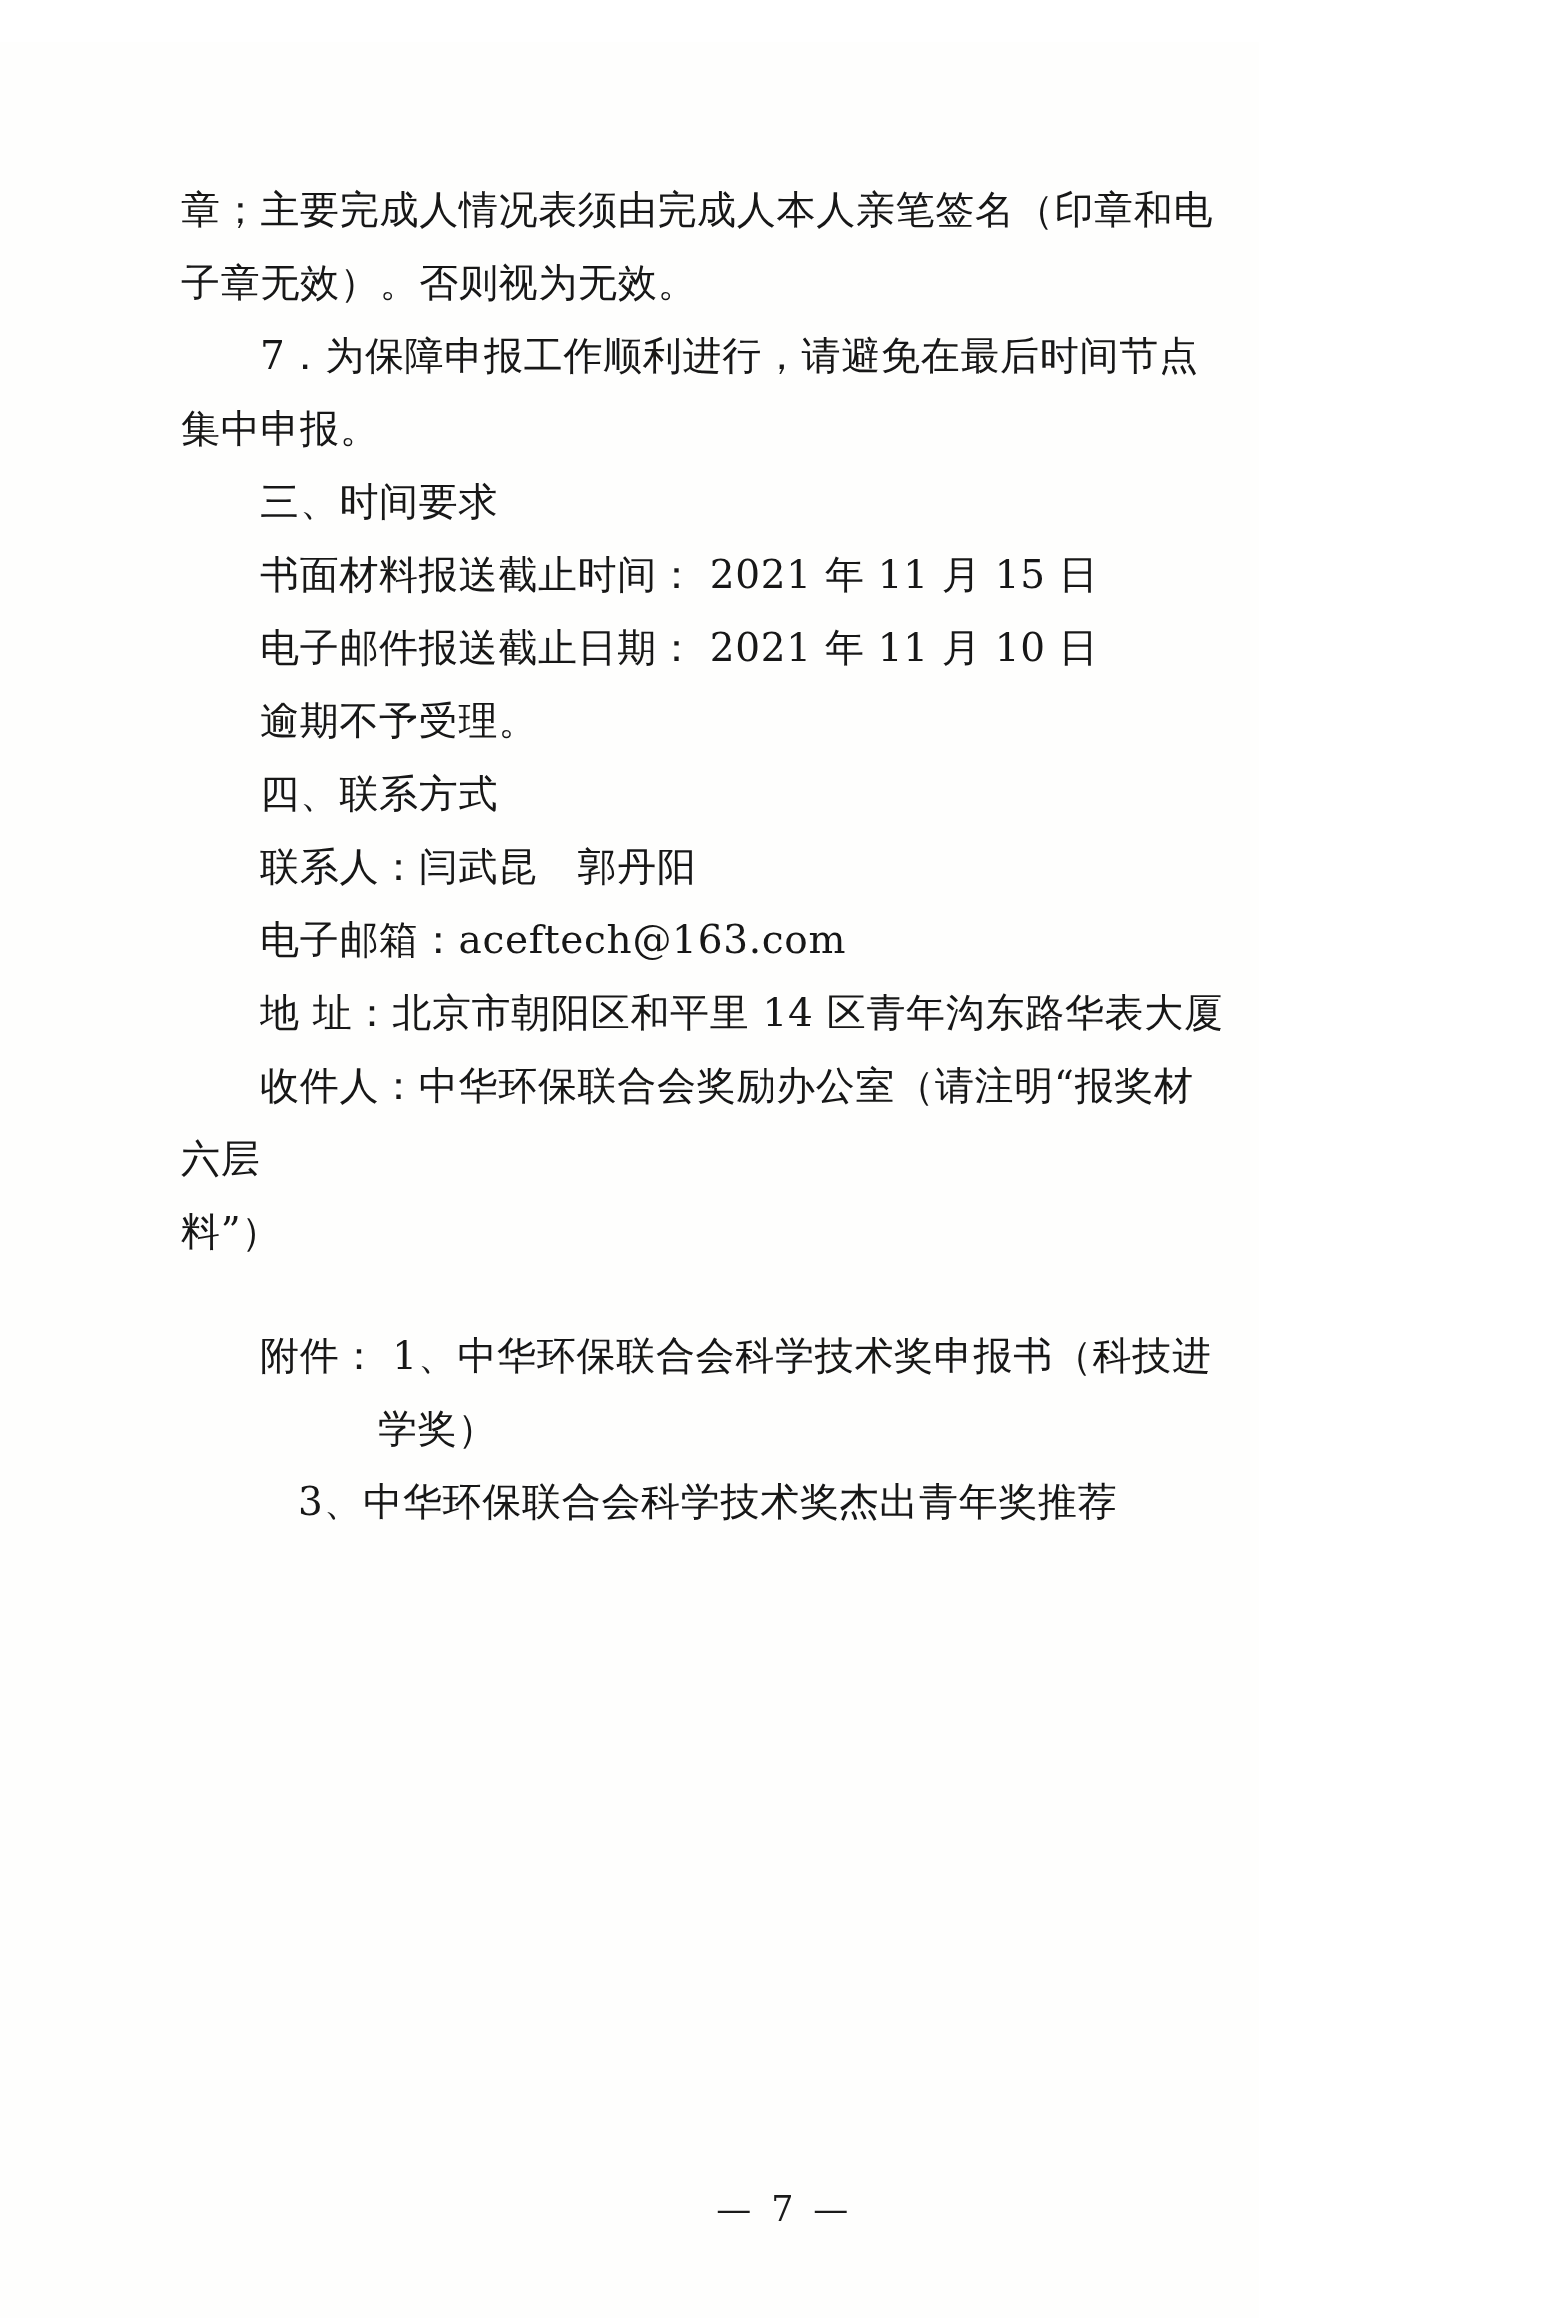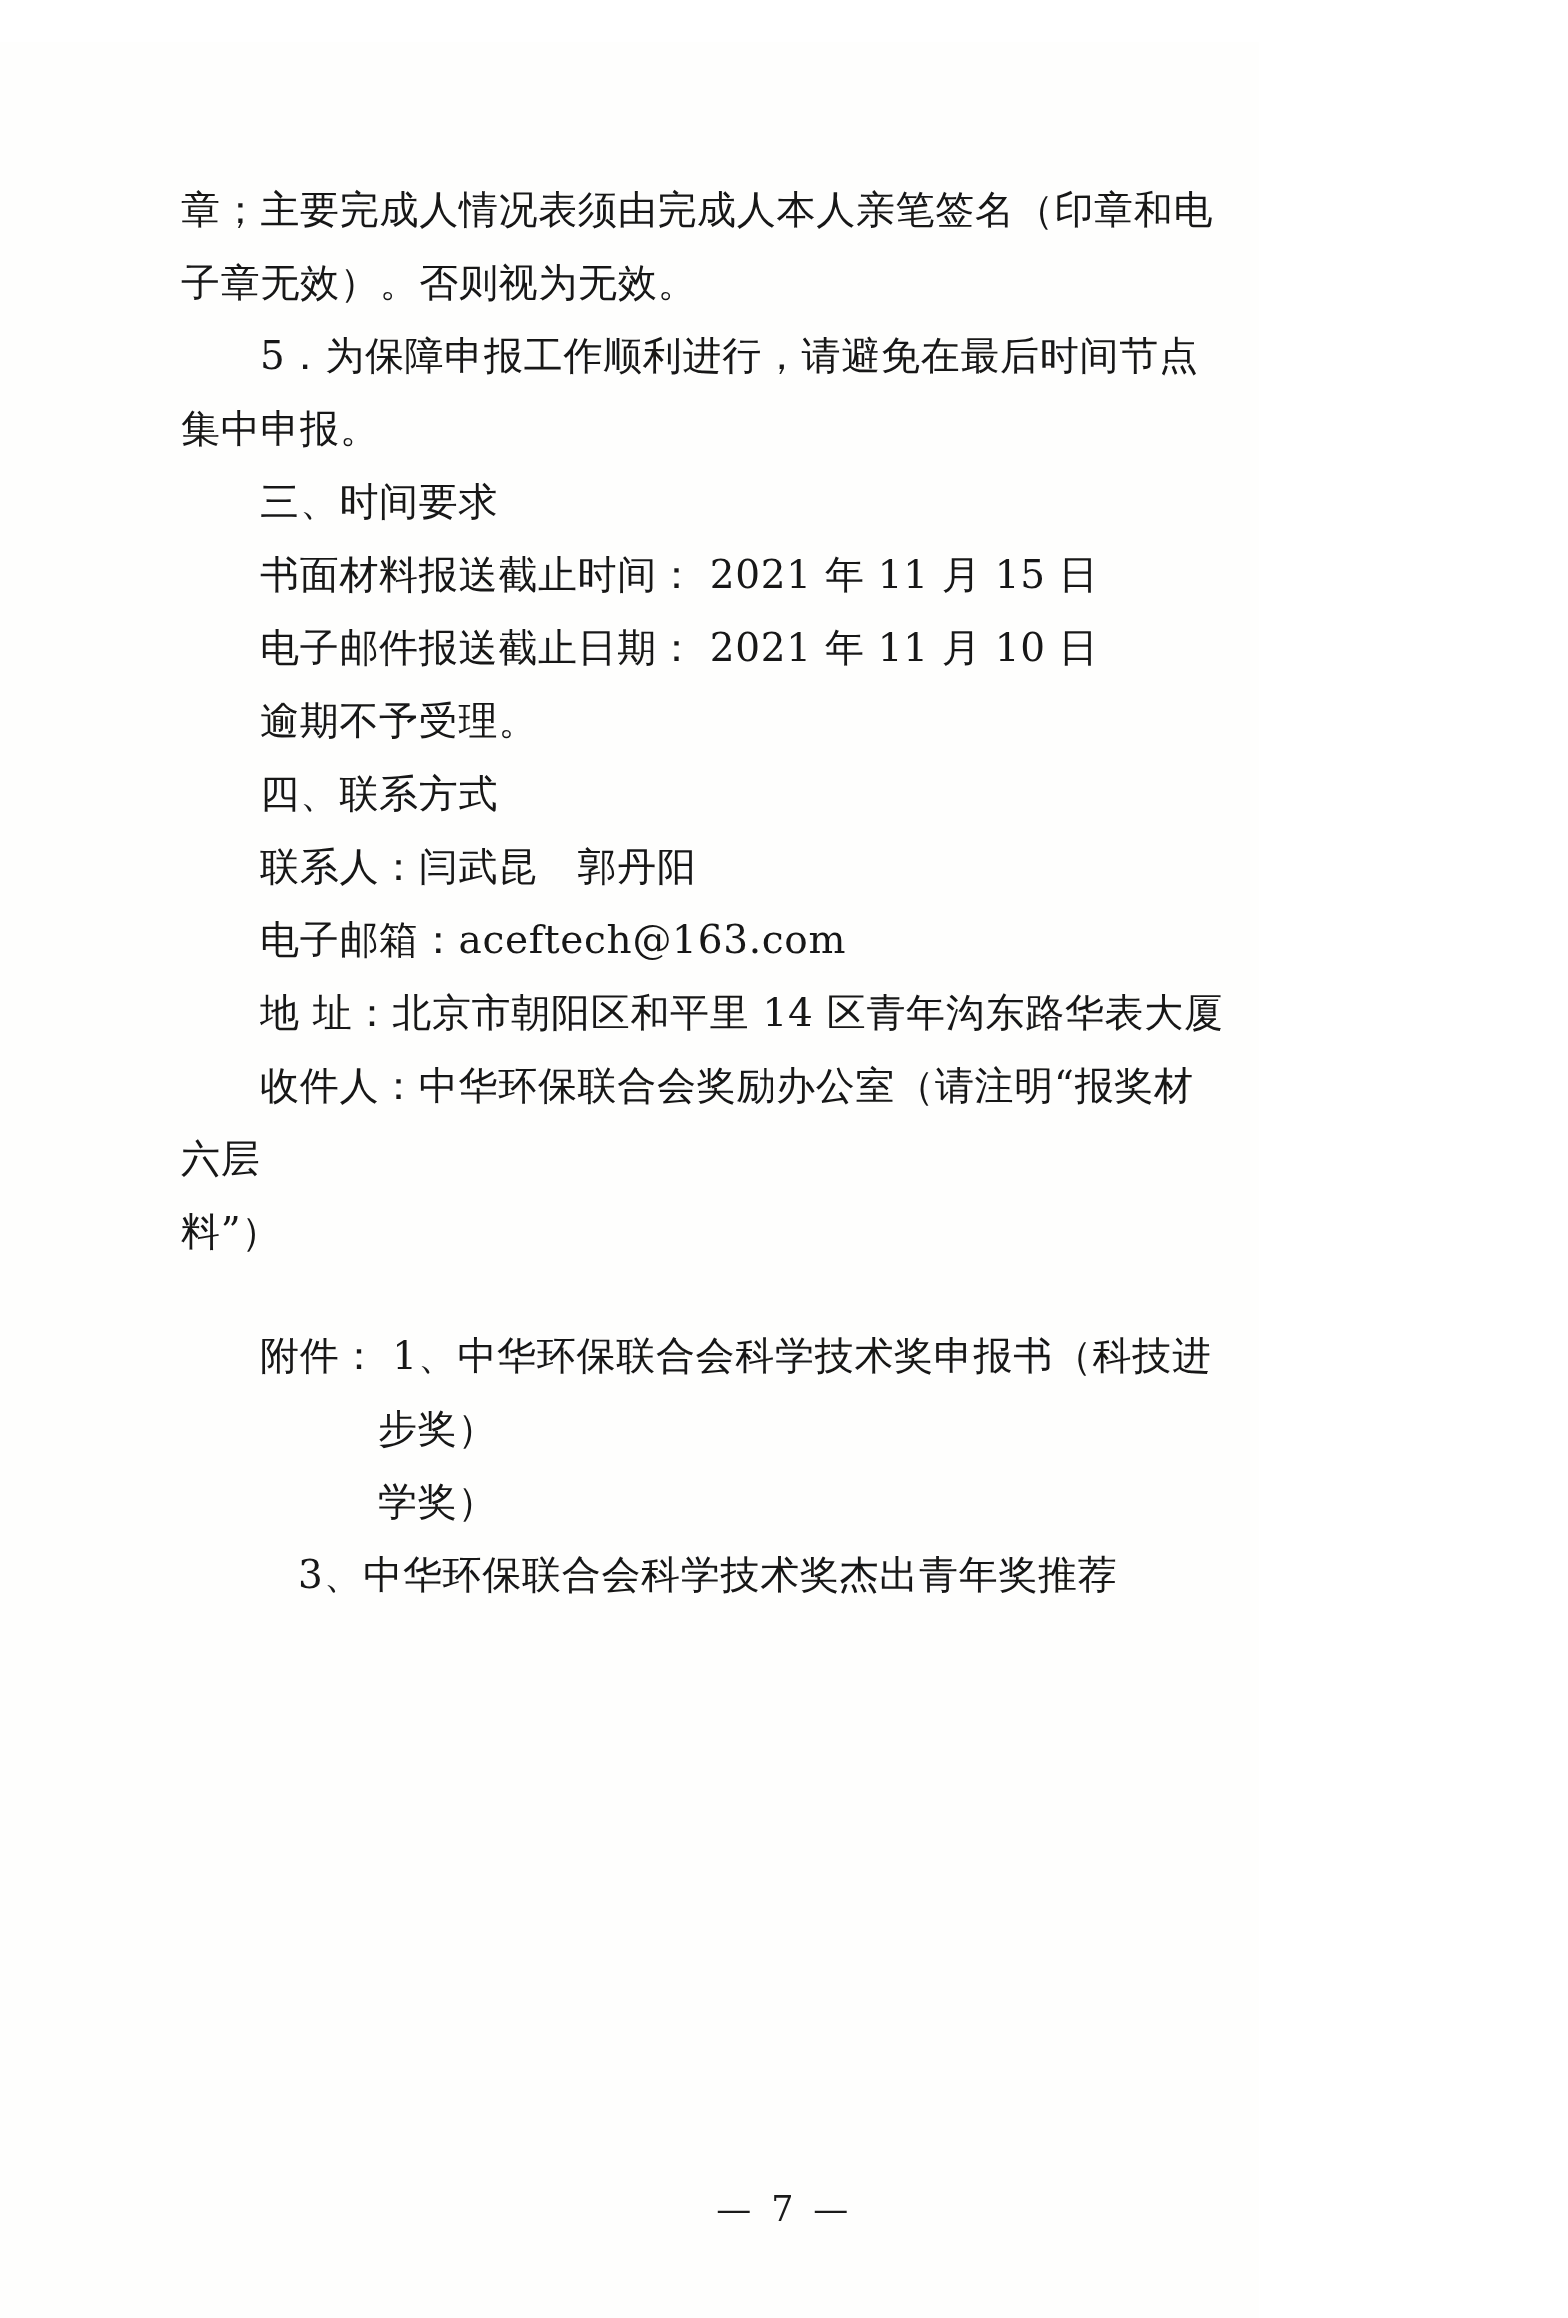--- a/index.html
+++ b/index.html
@@ -55,38 +55,37 @@
 </style>
 </head>
 <body>
 
 <div class="page">
 
   <div class="content">
 
     <div class="line">章；主要完成人情况表须由完成人本人亲笔签名（印章和电</div>
     <div class="line">子章无效）。否则视为无效。</div>
-    <div class="line indent1">5．为保障申报工作顺利进行，请避免在最后时间节点</div>
+    <div class="line indent1">7．为保障申报工作顺利进行，请避免在最后时间节点</div>
     <div class="line">集中申报。</div>
     <div class="line indent1">三、时间要求</div>
     <div class="line indent1">书面材料报送截止时间： 2021 年 11 月 15 日</div>
     <div class="line indent1">电子邮件报送截止日期： 2021 年 11 月 10 日</div>
     <div class="line indent1">逾期不予受理。</div>
     <div class="line indent1">四、联系方式</div>
     <div class="line indent1">联系人：闫武昆　郭丹阳</div>
     <div class="line indent1">电子邮箱：aceftech@163.com</div>
     <div class="line indent1">地 址：北京市朝阳区和平里 14 区青年沟东路华表大厦</div>
     <div class="line indent1">收件人：中华环保联合会奖励办公室（请注明“报奖材</div>
     <div class="line">六层</div>
     <div class="line">料”）</div>
 
     <div class="gap-md"></div>
 
     <div class="line indent1">附件： 1、中华环保联合会科学技术奖申报书（科技进</div>
-    <div class="line indent3">步奖）</div>
     <div class="line indent3">学奖）</div>
     <div class="line indent2">3、中华环保联合会科学技术奖杰出青年奖推荐</div>
 
   </div>
 
   <div class="footer">— 7 —</div>
 
 </div>
 
 

